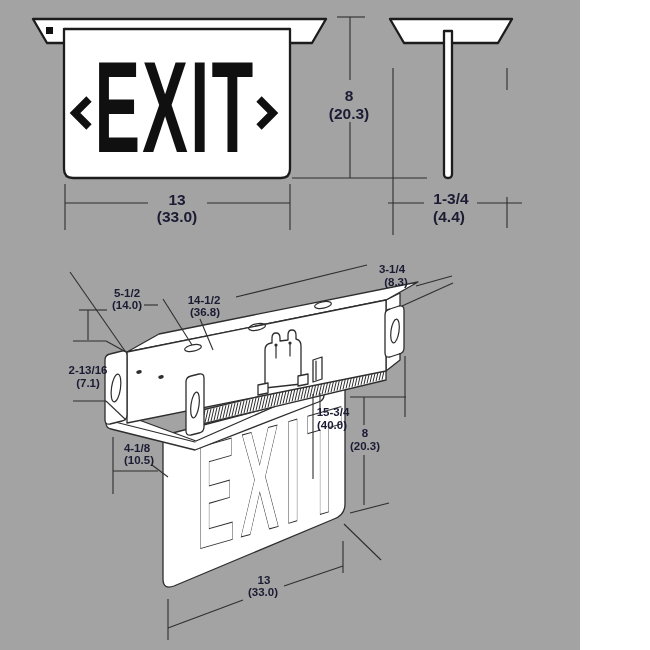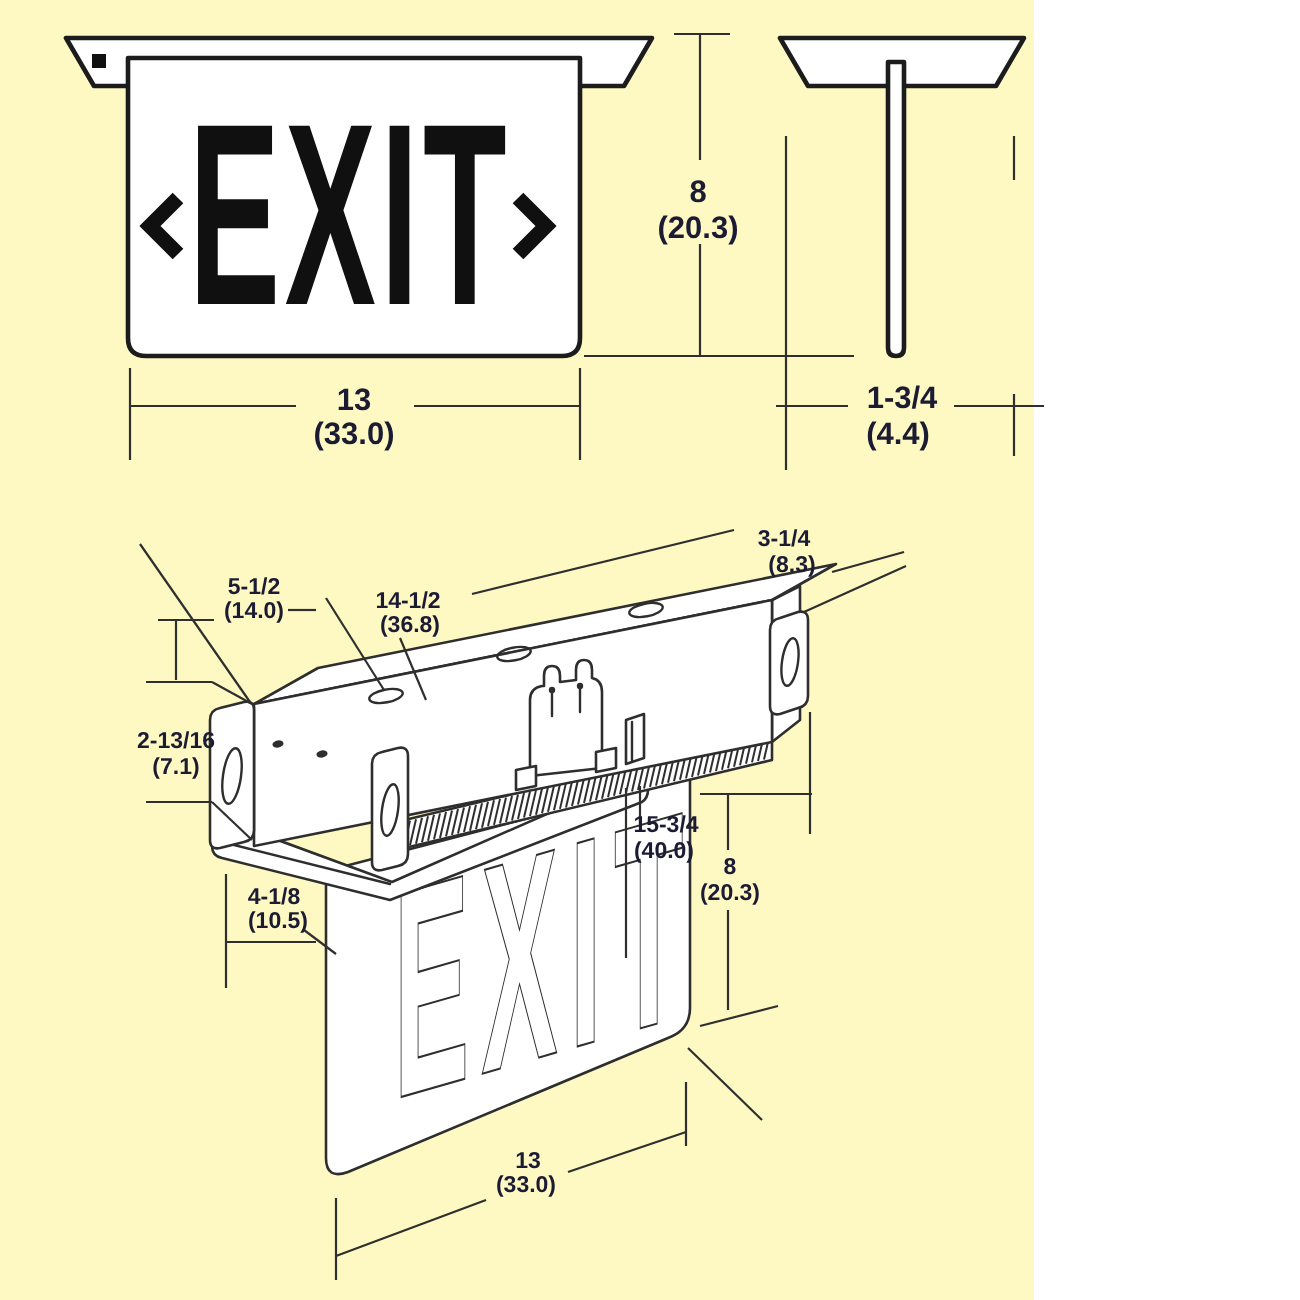--- a/index.html
+++ b/index.html
@@ -1,16 +1,16 @@
 <!DOCTYPE html>
 <html><head>
 <meta charset="utf-8">
 <style>
   html,body{margin:0;padding:0;background:#fff;}
-  .stage{width:517px;height:650px;position:relative;background:#fef9c3;font-family:"Liberation Sans",sans-serif;}
+  .stage{width:580px;height:650px;position:relative;background:#a3a3a3;font-family:"Liberation Sans",sans-serif;}
   .face{fill:#fff;stroke:#2e2e2e;stroke-width:1.3;stroke-linejoin:round;}
   .face2{fill:#fff;stroke:#1c1c1c;stroke-width:2.3;stroke-linejoin:round;}
   .ln{stroke:#2e2e2e;stroke-width:1.2;fill:none;stroke-linecap:round;stroke-linejoin:round;}
   .dim{stroke:#2f2f2f;stroke-width:1.1;fill:none;stroke-linecap:butt;}
   .dimtxt{font-family:"Liberation Sans",sans-serif;font-weight:bold;font-size:11.5px;fill:#1b1b33;text-anchor:middle;}
   .dimtxt2{font-family:"Liberation Sans",sans-serif;font-weight:bold;font-size:15.5px;fill:#1b1b33;text-anchor:middle;}
   .signtxt{font-family:"Liberation Sans",sans-serif;font-weight:bold;fill:#101010;text-anchor:middle;}
   .isotxt{font-family:"Liberation Sans",sans-serif;font-weight:bold;fill:#ffffff;stroke:#2e2e2e;}
 </style>
 </head>

